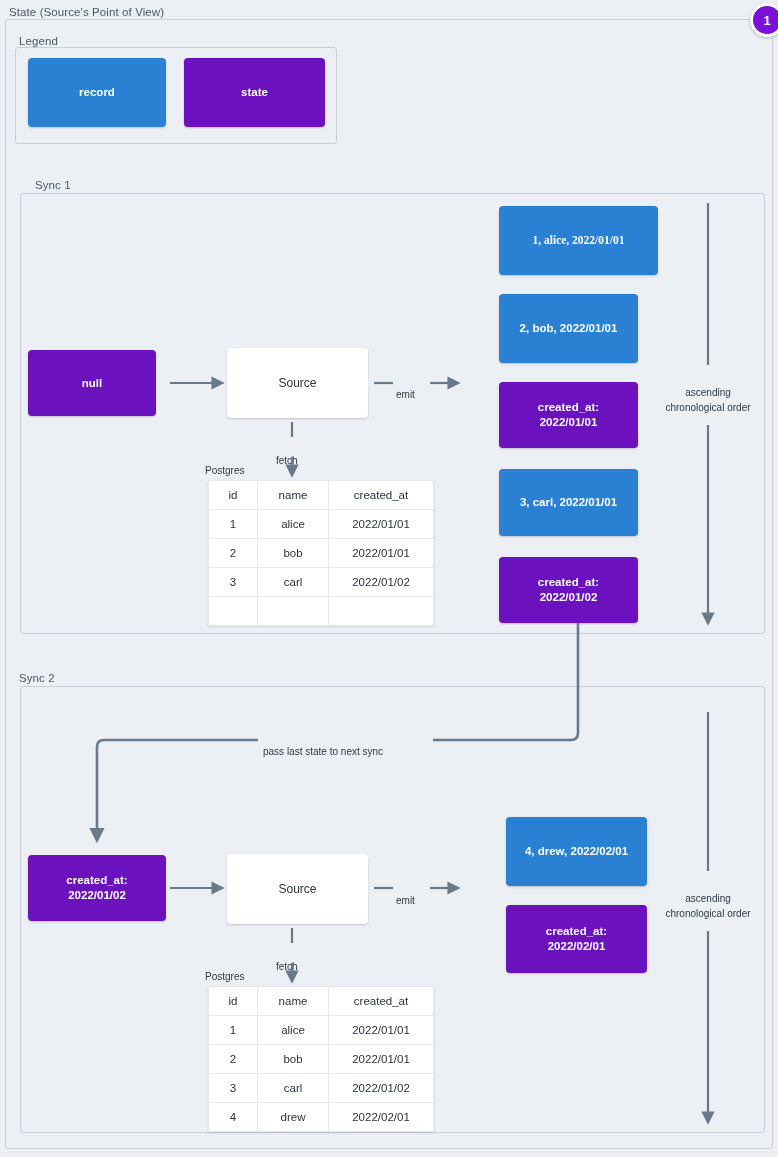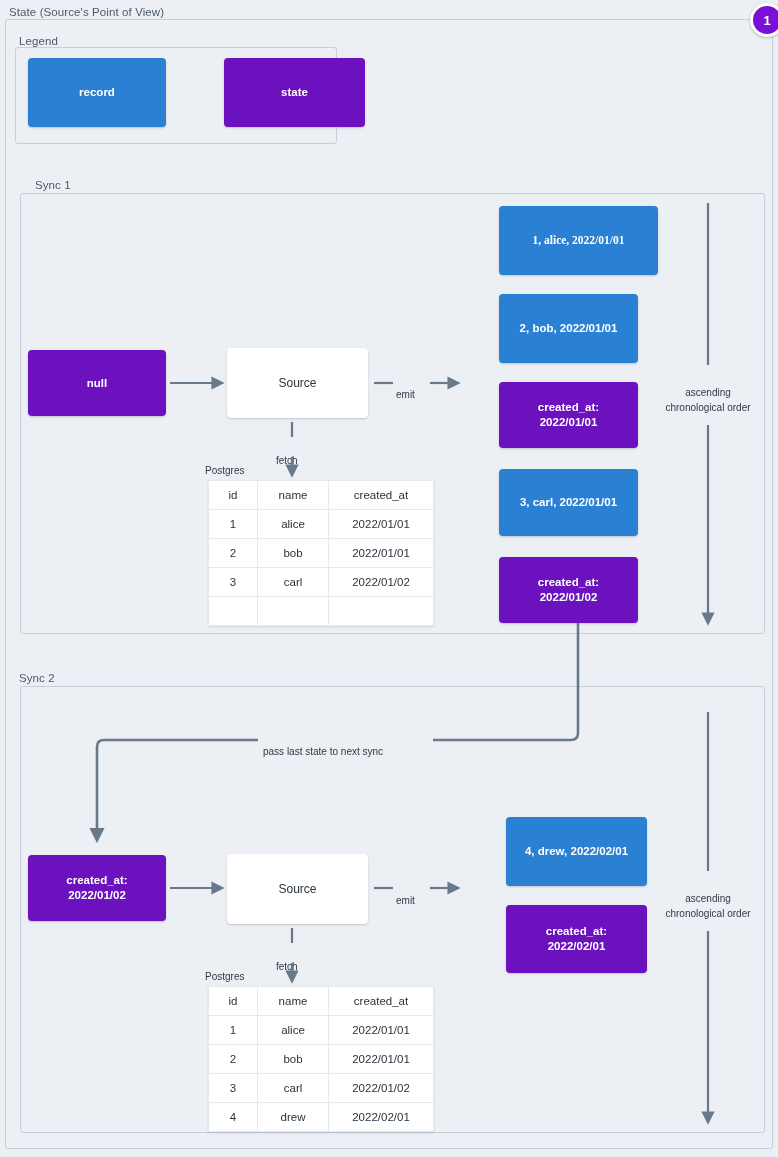--- a/index.html
+++ b/index.html
@@ -135,26 +135,26 @@
 <div id="canvas">
 
   <div class="group-label" style="left:9px; top:5px;">State (Source's Point of View)</div>
 
   <div class="group" style="left:5px; top:19px; width:768px; height:1130px;"></div>
 
   <div class="group-label" style="left:19px; top:34px;">Legend</div>
   <div class="group" style="left:15px; top:47px; width:322px; height:97px;"></div>
 
   <div class="node record" style="left:28px; top:58px; width:138px; height:69px;">record</div>
-  <div class="node state" style="left:184px; top:58px; width:141px; height:69px;margin-left:40px;">state</div>
+  <div class="node state" style="left:184px; top:58px; width:141px; height:69px;">state</div>
 
   <div class="group-label" style="left:19px; top:178px;margin-left:16px;">Sync 1</div>
   <div class="group" style="left:20px; top:193px; width:745px; height:441px;"></div>
 
-  <div class="node state" style="left:28px; top:350px; width:138px; height:66px;">null</div>
+  <div class="node state" style="left:28px; top:350px; width:128px; height:66px;">null</div>
 
   <div class="node plain" style="left:227px; top:348px; width:141px; height:70px;">Source</div>
 
   <div class="flabel" style="left:396px; top:375px;">emit</div>
 
   <div class="flabel" style="left:276px; top:441px;">fetch</div>
 
   <div class="flabel" style="left:205px; top:451px;">Postgres</div>
 
   <table class="db-table" style="left:208px; top:480px;">

